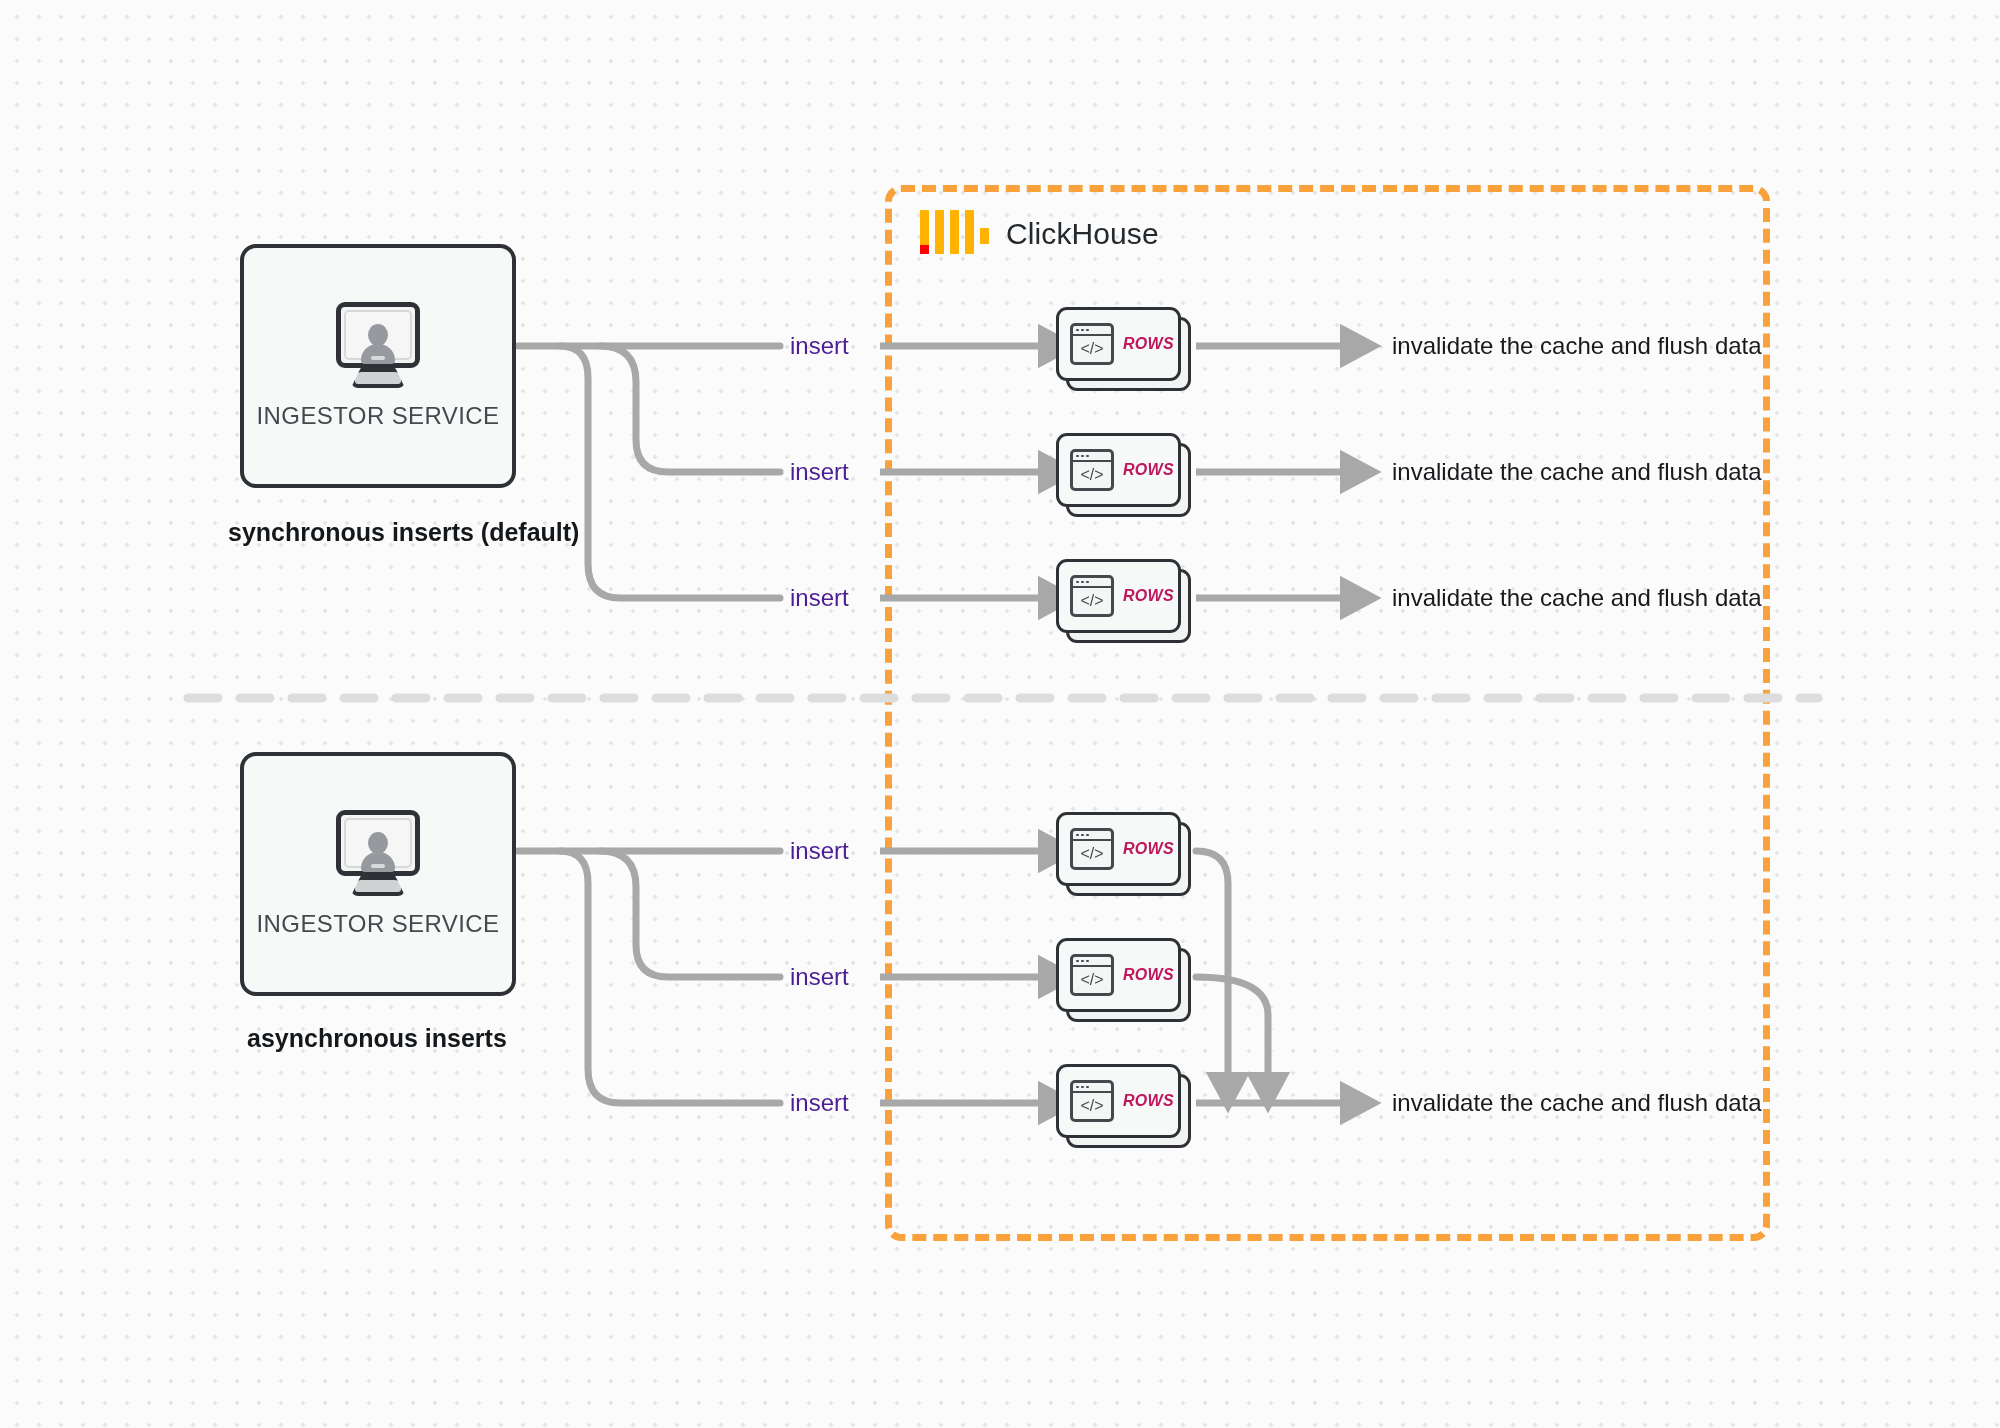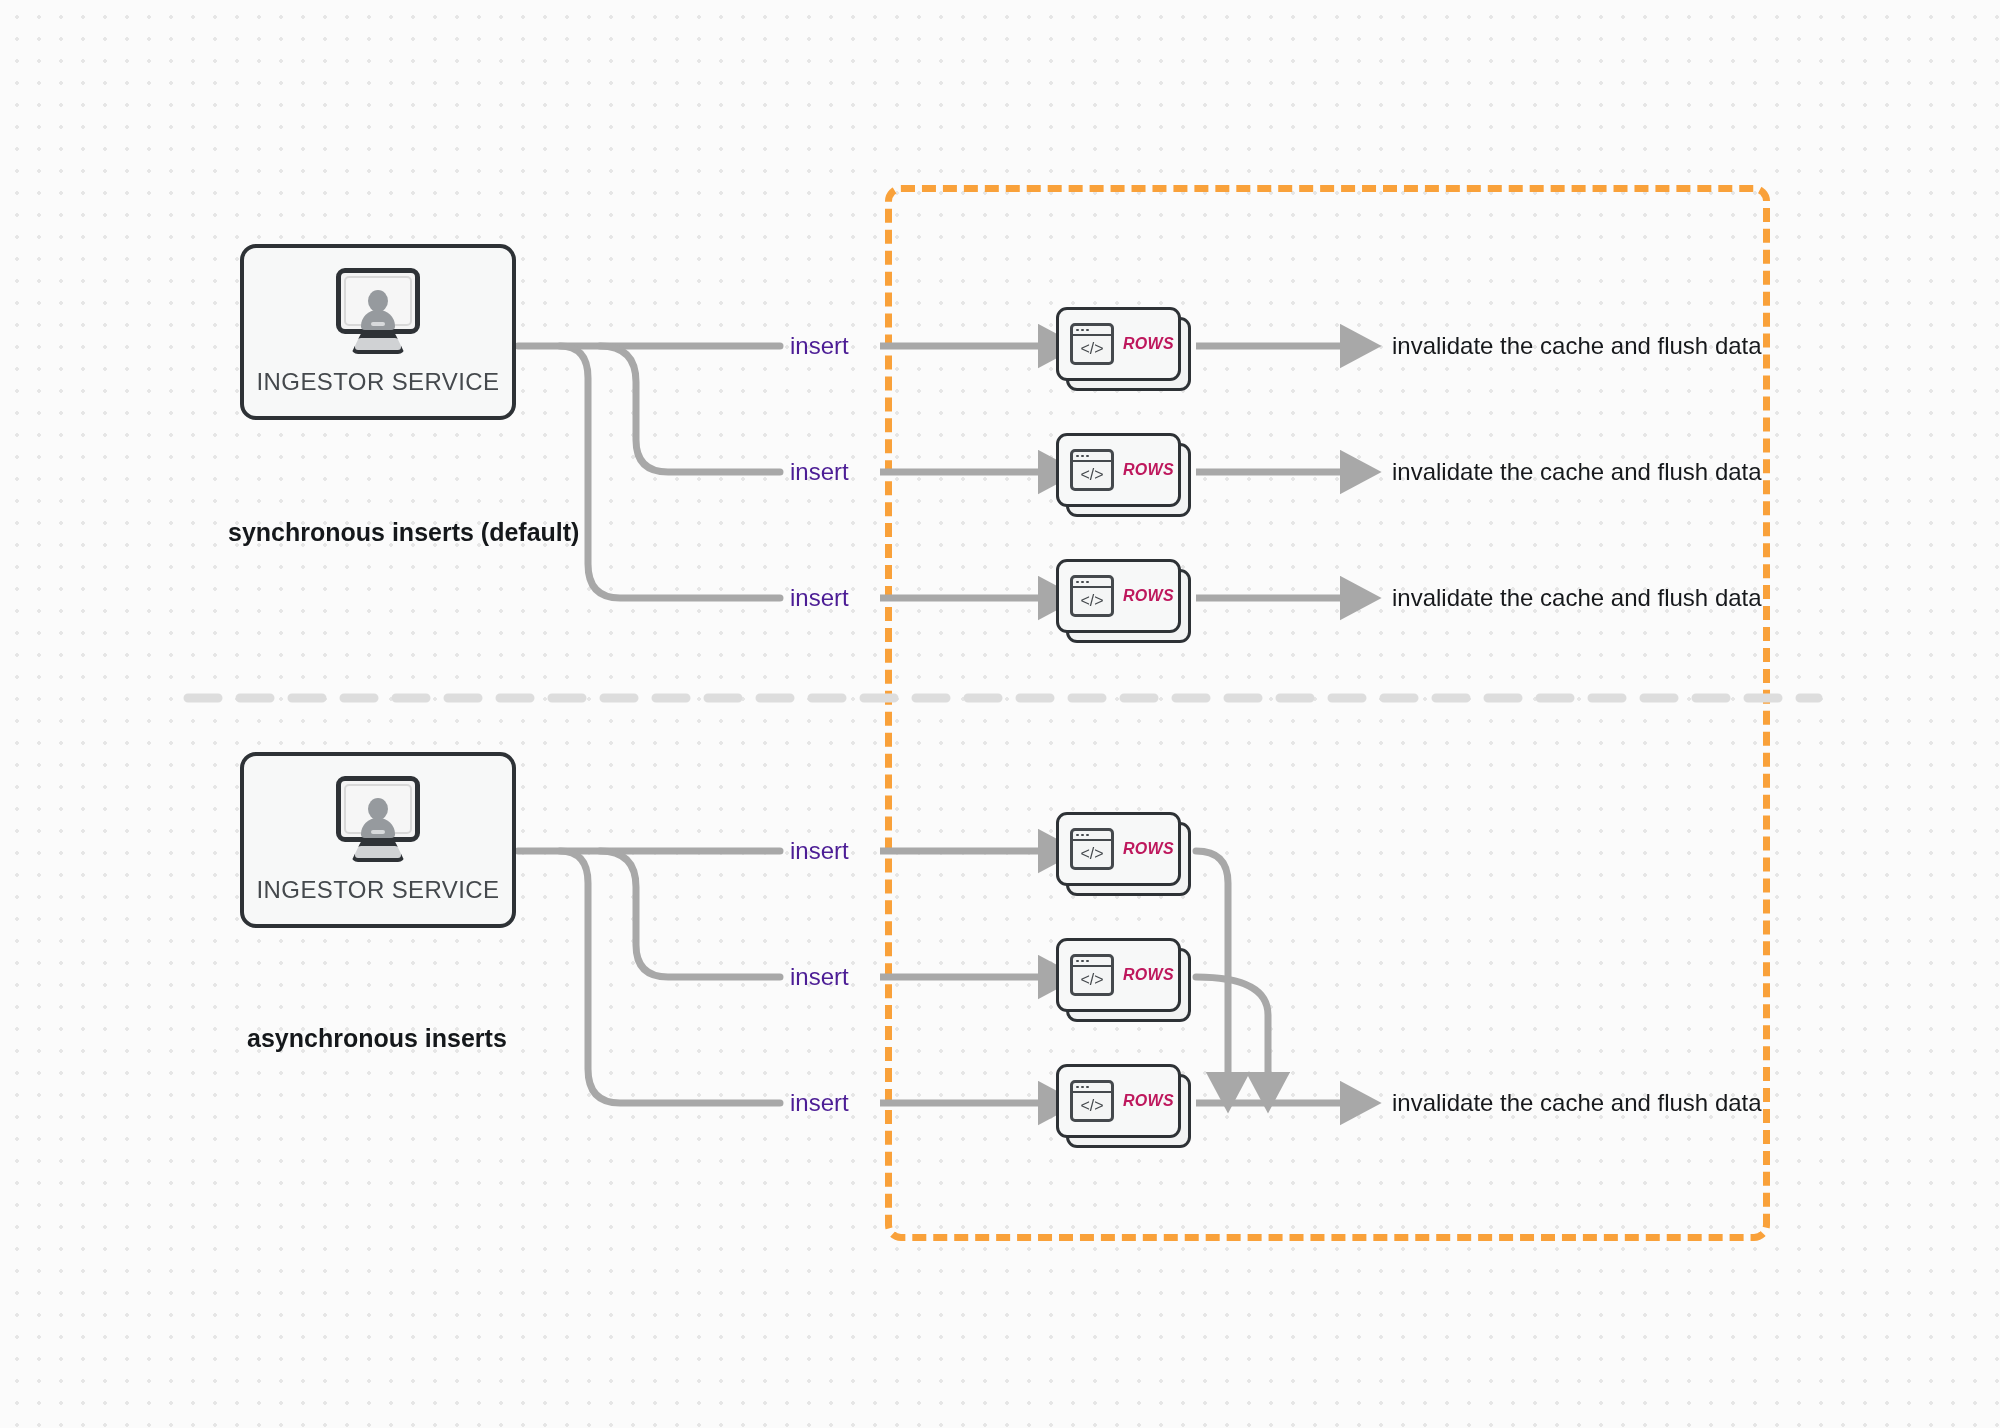--- a/index.html
+++ b/index.html
@@ -50,21 +50,21 @@
     position: absolute; left: 60px; top: 18px;
     width: 9px; height: 16px; background: #ffb300; border-radius: 1px;
   }
   .ch-name {
     font-size: 30px; color: #24292e; letter-spacing: 0.1px; white-space: nowrap;
   }
 
   
   .ingestor {
     position: absolute;
-    width: 276px; height: 176px;
+    width: 276px; height: 244px;
     background: #f7f8f8;
     border: 4px solid #2e3236;
     border-radius: 16px;
     display: flex; flex-direction: column;
     align-items: center; justify-content: center;
   }
   .ingestor.top    { left: 240px; top: 244px; }
   .ingestor.bottom { left: 240px; top: 752px; }
   .monitor { position: relative; width: 96px; height: 86px; margin-bottom: 14px; }
   .mon-screen {
@@ -160,20 +160,31 @@
   .edge-label.insert { color: #4c1d95; }
   .edge-label.flush  { color: #17191c; margin-left: 32px; }
 </style>
 </head>
 <body>
 
 <div id="canvas">
 
   <div class="ch-region"></div>
 
+  <div class="ch-logo-wrap">
+    <div class="ch-logo">
+      <div class="ch-bar b1"></div>
+      <div class="ch-bar b2"></div>
+      <div class="ch-bar b3"></div>
+      <div class="ch-bar b4"></div>
+      <div class="ch-red"></div>
+      <div class="ch-sq"></div>
+    </div>
+    <div class="ch-name">ClickHouse</div>
+  </div>
 
   <svg id="wires" viewBox="0 0 2000 1428">
     <defs>
       <marker id="arrow" markerWidth="9" markerHeight="9" refX="1.2" refY="3.2" orient="auto" markerUnits="strokeWidth">
         <path d="M0,0 L0,6.4 L6,3.2 z" fill="#a8a8a8"></path>
       </marker>
     </defs>
 
     <line x1="188" y1="698" x2="1818" y2="698" stroke="#dddddd" stroke-width="9" stroke-linecap="round" stroke-dasharray="30 22"></line>
 

